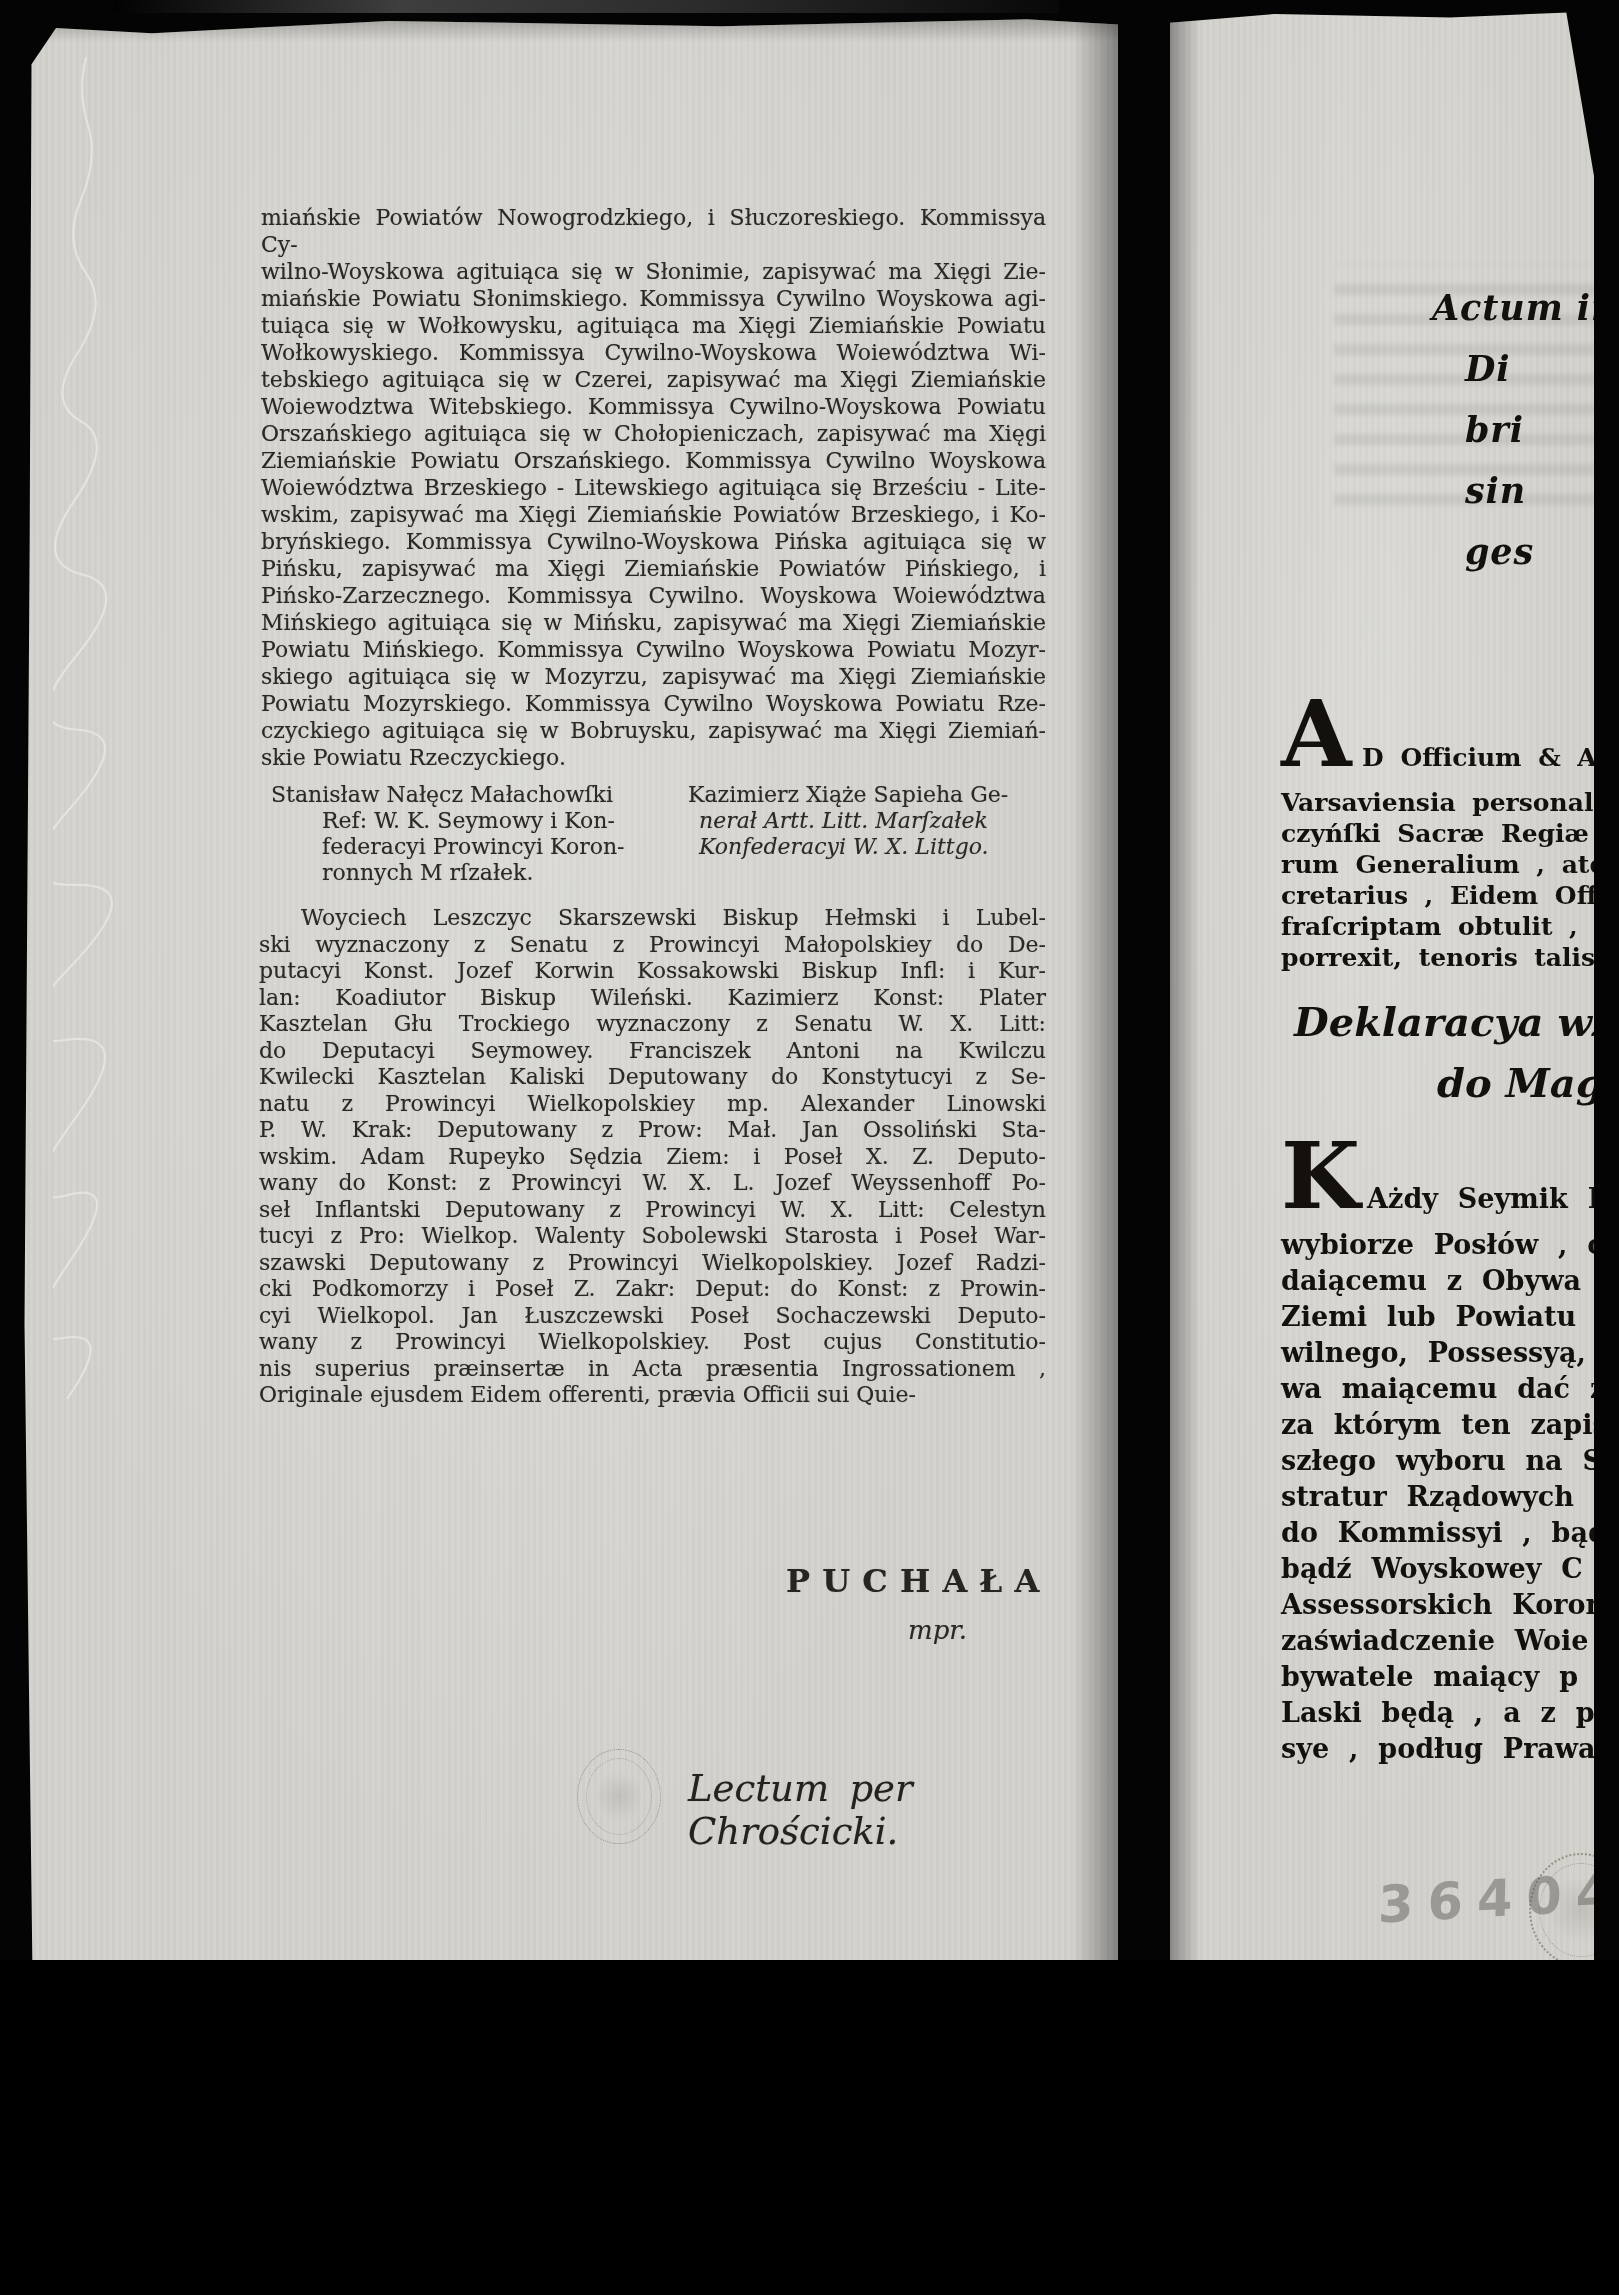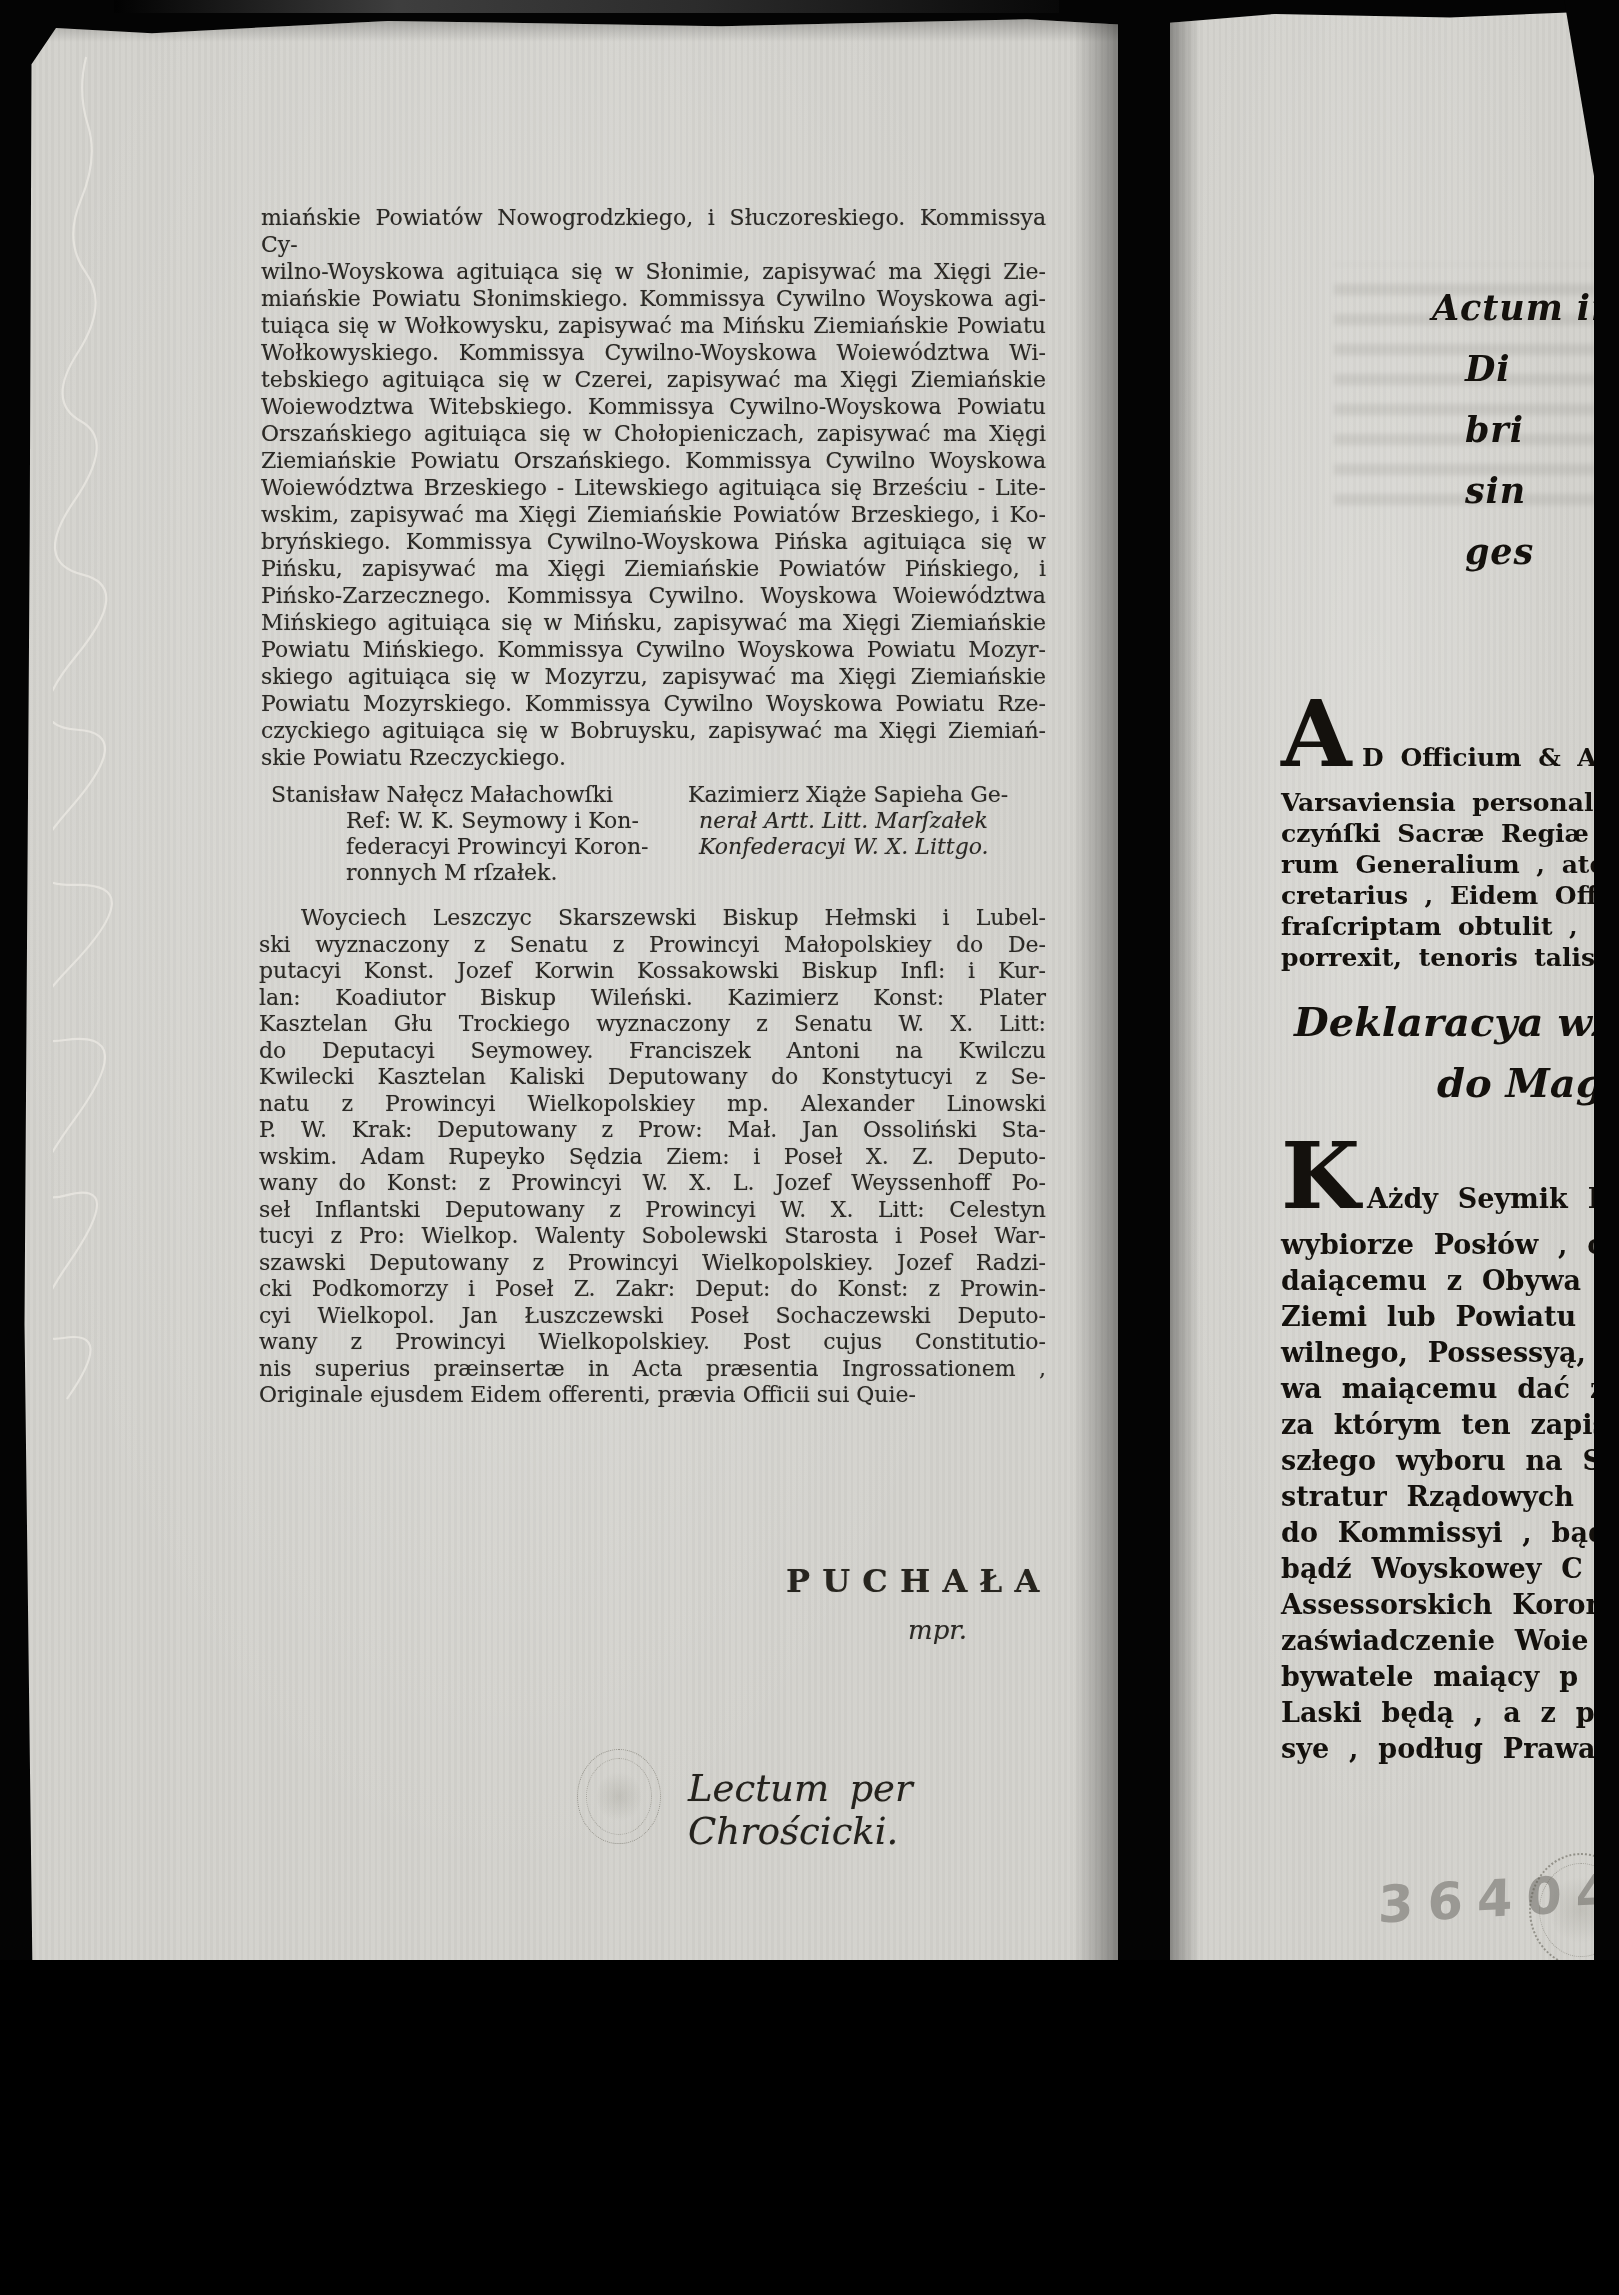--- a/index.html
+++ b/index.html
@@ -34,21 +34,21 @@
   
   .lp-text{color:#2b2925;text-shadow:0 0 0.9px rgba(43,41,37,.35);}
   .para{position:absolute;font-size:22px;line-height:27px;}
   .jlines .tline{text-align:justify;text-align-last:justify;white-space:normal;}
   .jlines .tline:last-child{text-align-last:left;}
   .para1{left:240px;top:192px;width:785px;}
   .para2{left:238px;top:893px;width:787px;line-height:26.5px;}
   .para2 .tline:first-child{text-indent:42px;}
   .sigcol{position:absolute;font-size:22px;line-height:26px;}
   .sig-left{left:250px;top:770px;width:418px;}
-  .sig-left .tline:nth-child(n+2){margin-left:75px;}
+  .sig-left .tline:nth-child(n+2){margin-left:51px;}
   .sig-right{left:667px;top:770px;width:394px;}
   .sig-right .tline:nth-child(n+2){margin-left:11px;font-style:italic;}
   .puchala{position:absolute;left:765px;top:1550px;font-size:32px;letter-spacing:12.2px;
     font-weight:600;color:#27251f;}
   .mpr{position:absolute;left:887px;top:1603px;font-size:26px;font-style:italic;}
   .lectum{position:absolute;left:667px;top:1755px;font-size:37px;font-style:italic;
     word-spacing:8.7px;color:#24221d;}
 
   
   .stamp{position:absolute;border-radius:50%;border:1.7px dotted rgba(95,93,82,.55);}
@@ -106,21 +106,21 @@
 
   <div class="page page-left lp-text">
     <svg class="deckle" width="61" height="1470" viewBox="0 0 70 1680">
       <path d="M38 0 q-10 40 2 78 t-8 86 t6 84 t-10 92 t4 78 t-8 92 t10 84 t-8 94 t2 84 t-10 92 t8 86 t-6 94 t-6 84 t10 92 t-8 86 t2 78 t-6 86 t4 70" fill="none" stroke="#eceae4" stroke-width="2.5" opacity="0.85"></path>
     </svg>
 
     <div class="para para1 jlines">
         <div class="tline">miańskie Powiatów Nowogrodzkiego, i Słuczoreskiego. Kommissya Cy-</div>
         <div class="tline">wilno-Woyskowa agituiąca się w Słonimie, zapisywać ma Xięgi Zie-</div>
         <div class="tline">miańskie Powiatu Słonimskiego. Kommissya Cywilno Woyskowa agi-</div>
-        <div class="tline">tuiąca się w Wołkowysku, zapisywać ma Mińsku Ziemiańskie Powiatu</div>
+        <div class="tline">tuiąca się w Wołkowysku, agituiąca ma Xięgi Ziemiańskie Powiatu</div>
         <div class="tline">Wołkowyskiego. Kommissya Cywilno-Woyskowa Woiewództwa Wi-</div>
         <div class="tline">tebskiego agituiąca się w Czerei, zapisywać ma Xięgi Ziemiańskie</div>
         <div class="tline">Woiewodztwa Witebskiego. Kommissya Cywilno-Woyskowa Powiatu</div>
         <div class="tline">Orszańskiego agituiąca się w Chołopieniczach, zapisywać ma Xięgi</div>
         <div class="tline">Ziemiańskie Powiatu Orszańskiego. Kommissya Cywilno Woyskowa</div>
         <div class="tline">Woiewództwa Brzeskiego - Litewskiego agituiąca się Brześciu - Lite-</div>
         <div class="tline">wskim, zapisywać ma Xięgi Ziemiańskie Powiatów Brzeskiego, i Ko-</div>
         <div class="tline">bryńskiego. Kommissya Cywilno-Woyskowa Pińska agituiąca się w</div>
         <div class="tline">Pińsku, zapisywać ma Xięgi Ziemiańskie Powiatów Pińskiego, i</div>
         <div class="tline">Pińsko-Zarzecznego. Kommissya Cywilno. Woyskowa Woiewództwa</div>

